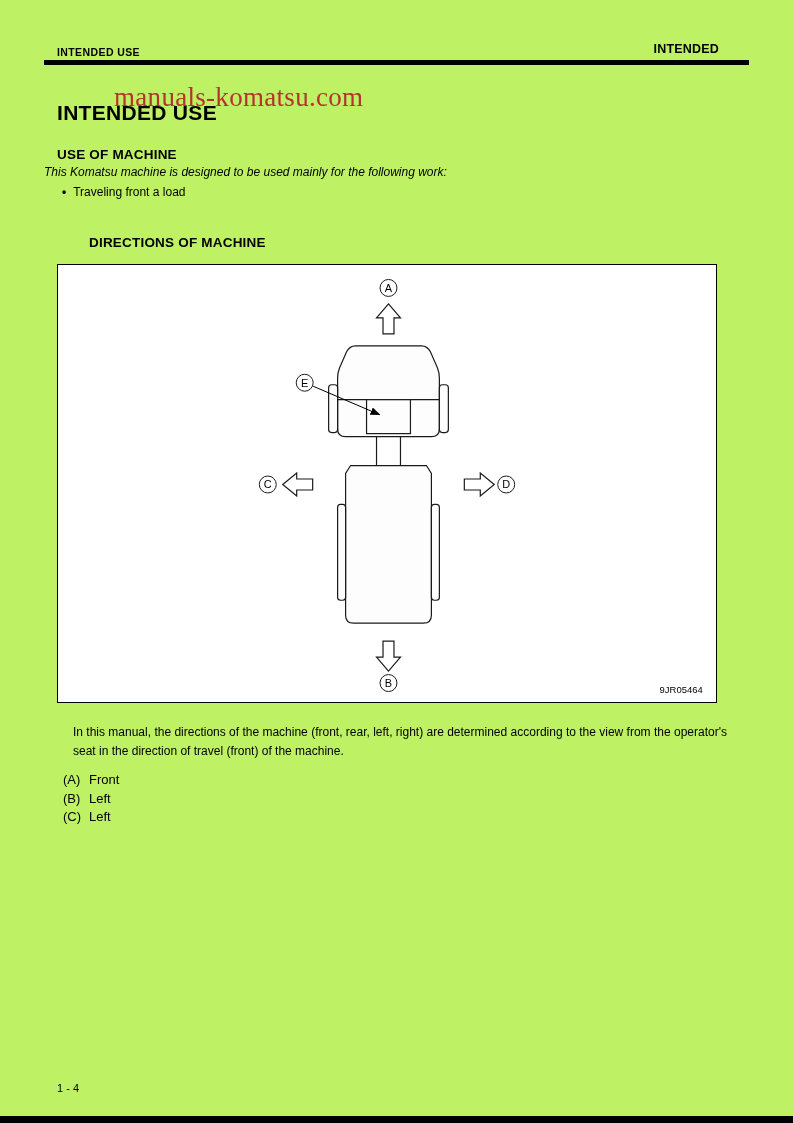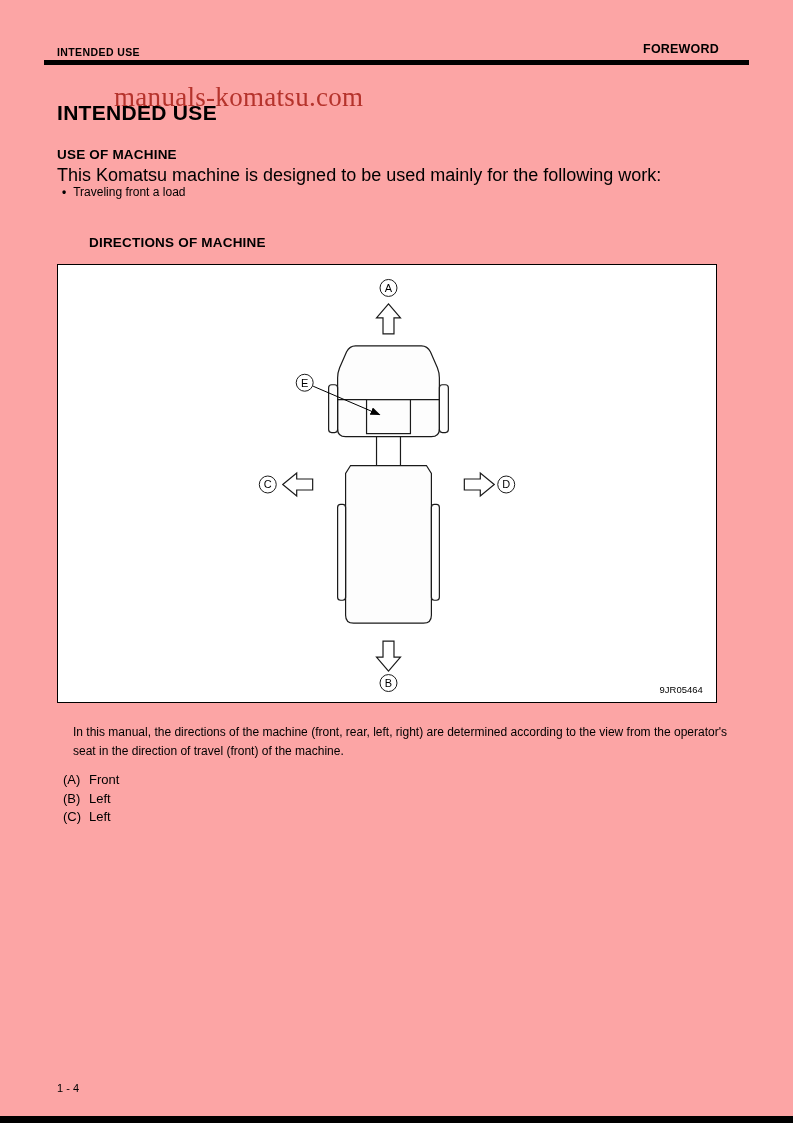--- a/index.html
+++ b/index.html
@@ -1,17 +1,17 @@
 <!DOCTYPE html>
 <html><head>
 <meta charset="utf-8">
 <style>
   html,body { margin:0; padding:0; background:#fff; }
   .page {
-    position:relative; width:793px; height:1123px; background:#fca5a5;
+    position:relative; width:793px; height:1123px; background:#bef264;
     font-family:"Liberation Sans", sans-serif; color:#000; overflow:hidden;
   }
   .hdr-left {
     position:absolute; top:46px; left:57px;
     font-size:10.5px; font-weight:bold; letter-spacing:.4px;
   }
   .hdr-right {
     position:absolute; top:42px; right:74px;
     font-size:12.5px; font-weight:bold; letter-spacing:.2px;
   }
@@ -27,21 +27,21 @@
     position:absolute; top:101px; left:57px; margin:0;
     font-size:21px; font-weight:bold; letter-spacing:.3px;
   }
   .sec-head {
     position:absolute; left:57px; margin:0;
     font-size:13.5px; font-weight:bold; letter-spacing:.2px;
   }
   .s1-head { top:147px;text-align:center; }
   .s2-head { top:235px;margin-left:32px; }
   .s1-intro {
-    position:absolute; top:165px; left:57px; margin:0; font-size:18px;
+    position:absolute; top:165px; left:44px; margin:0; font-size:12px;font-style:italic;
   }
   .s1-bullet {
     position:absolute; top:185px; left:62px; font-size:12px;
   }
   .s1-bullet .dot::before { content:"\2022"; font-weight:bold; margin-right:7px; }
   .figure {
     position:absolute; top:264px; left:57px; width:660px; height:439px;
     border:1px solid #000; box-sizing:border-box; background:#fff;
   }
   .figure svg { display:block; width:100%; height:100%; }
@@ -60,21 +60,21 @@
     position:absolute; left:0; bottom:0; width:100%; height:7px; background:#000;
   }
   .fig-text { font-family:"Liberation Sans", sans-serif; }
 </style>
 </head>
 <body>
 
 <div class="page">
 
   <div class="hdr-left">INTENDED USE</div>
-  <div class="hdr-right">FOREWORD</div>
+  <div class="hdr-right">INTENDED</div>
   <div class="hdr-rule"></div>
 
   <div class="watermark" style="color: rgb(181, 51, 44);">manuals-komatsu.com</div>
 
   <h1 class="page-title">INTENDED USE</h1>
 
   <h2 class="sec-head s1-head">USE OF MACHINE</h2>
   <p class="s1-intro">This Komatsu machine is designed to be used mainly for the following work:</p>
   <div class="s1-bullet">
     <span class="dot"></span><span>Traveling front a load</span>

